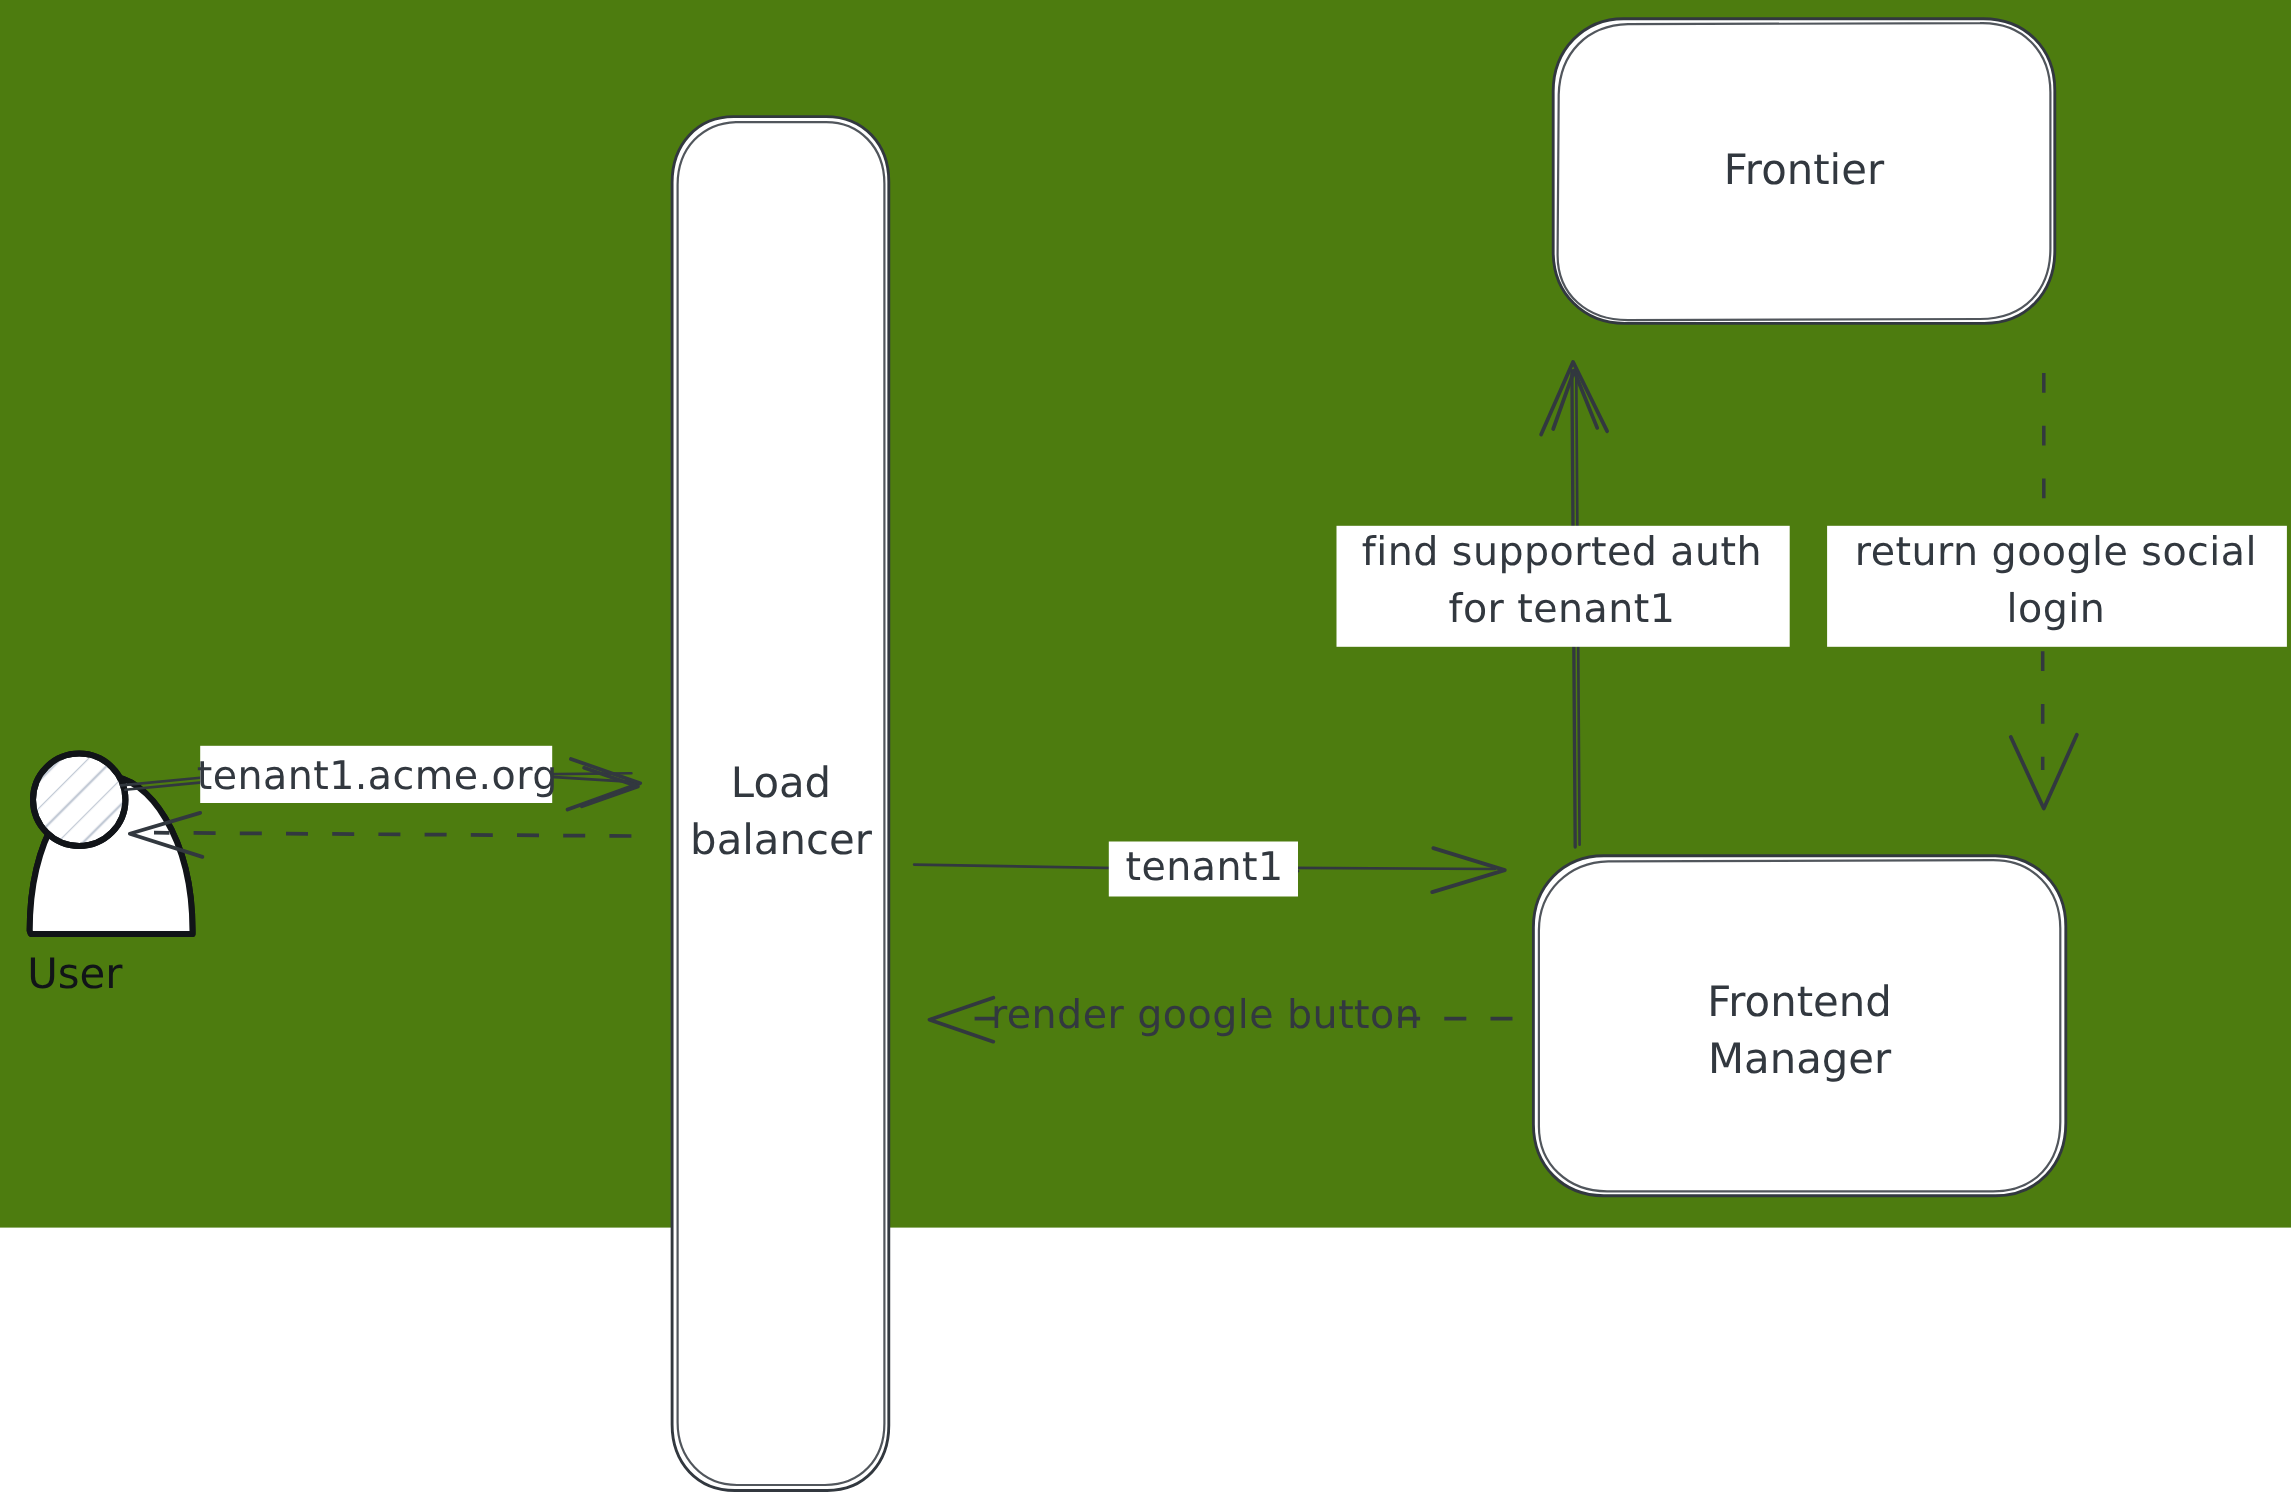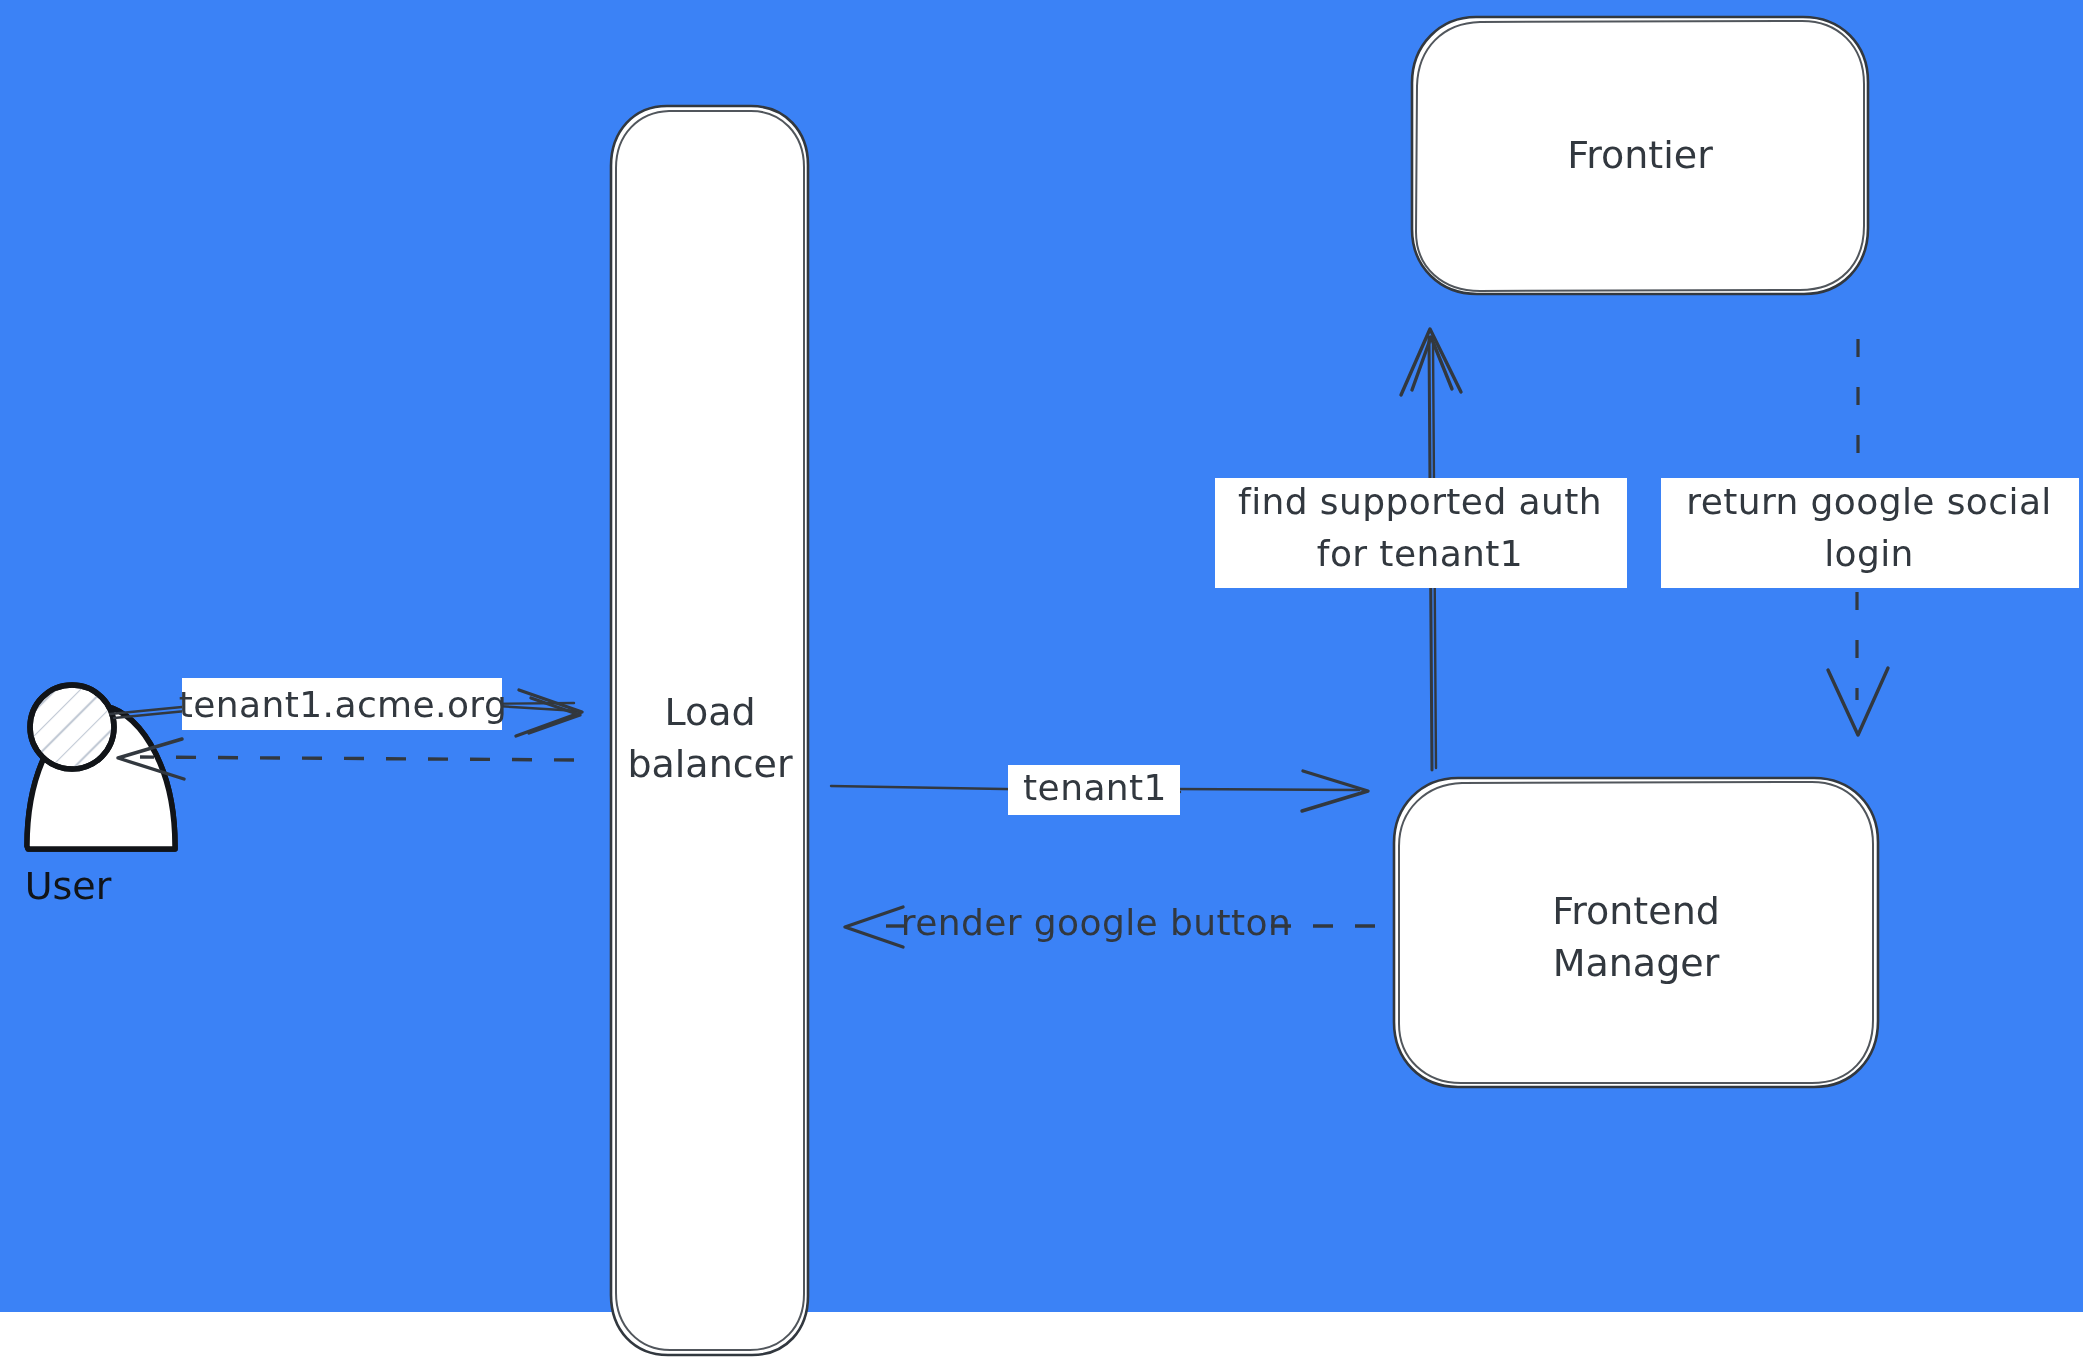--- a/index.html
+++ b/index.html
@@ -9,22 +9,22 @@
   }
   body {
     width: 2083px;
     height: 1372px;
     overflow: hidden;
     font-family: "DejaVu Sans", sans-serif;
   }
   #canvas {
     position: relative;
     width: 2083px;
-    height: 1312px;
-    background: #3b82f6;
+    height: 1116px;
+    background: #4d7c0f;
   }
   svg#diagram {
     position: absolute;
     top: 0;
     left: 0;
     width: 2083px;
     height: 1372px;
   }
   .node-shape {
     fill: #ffffff;

